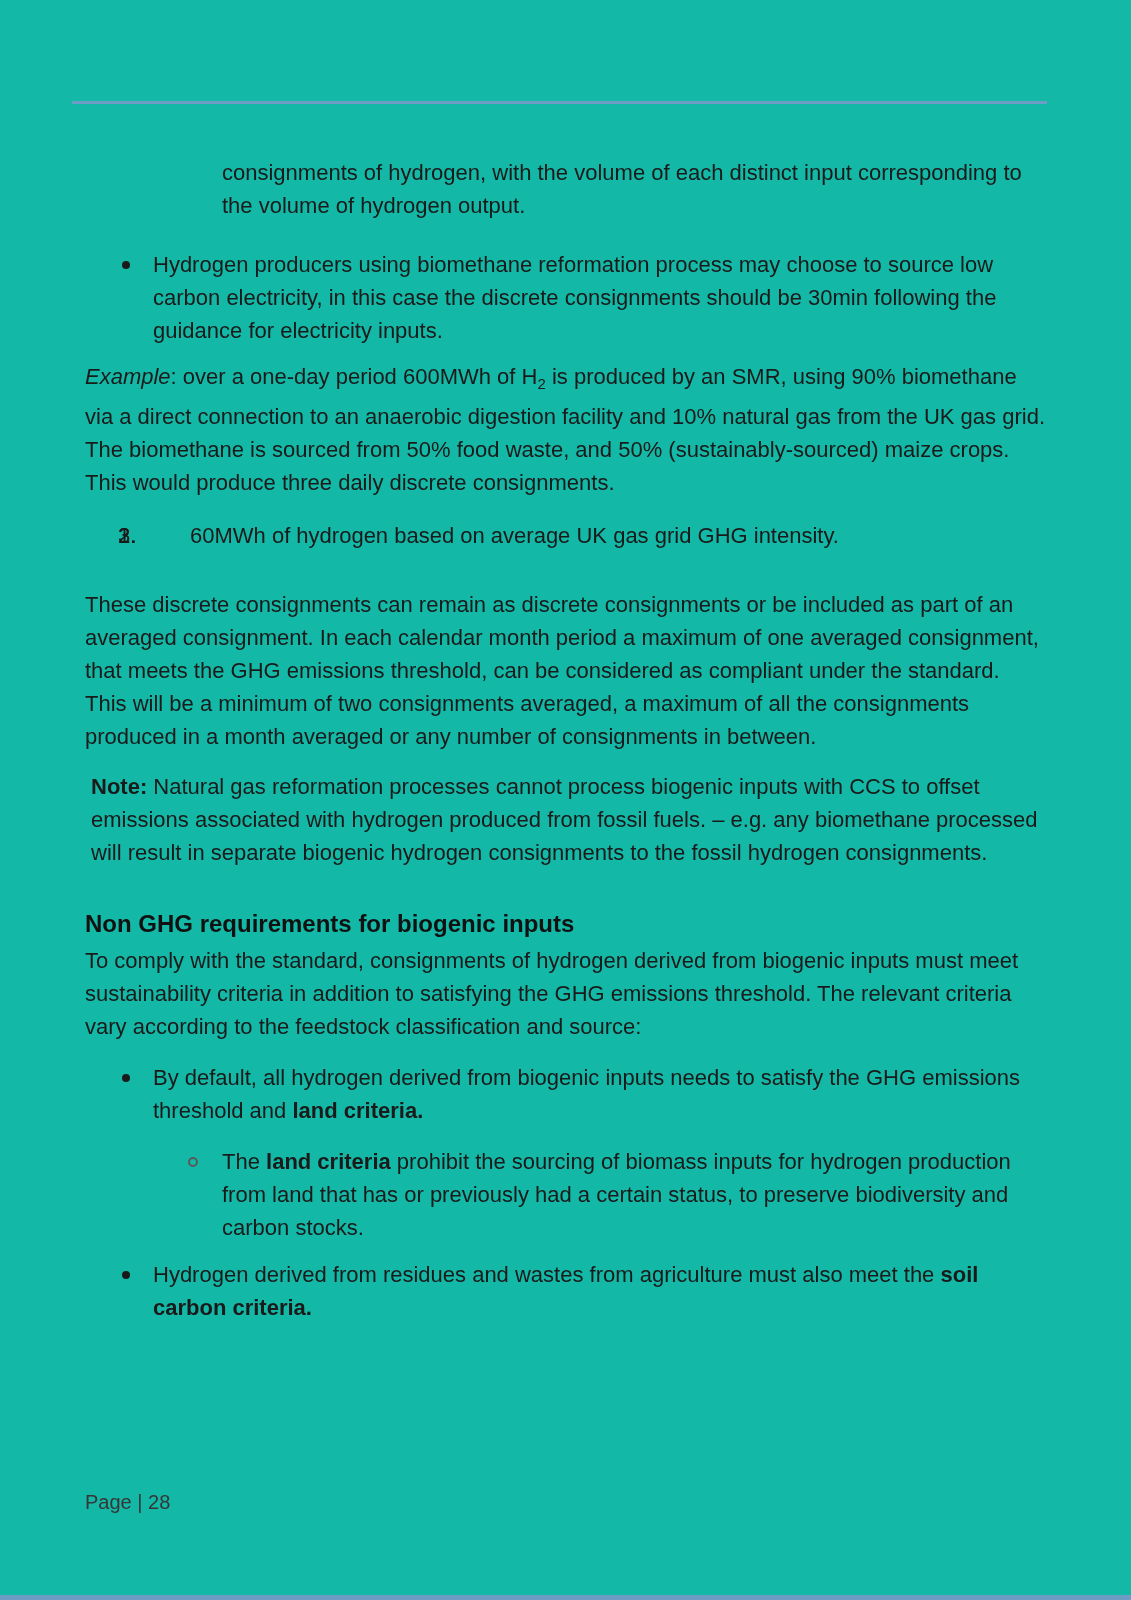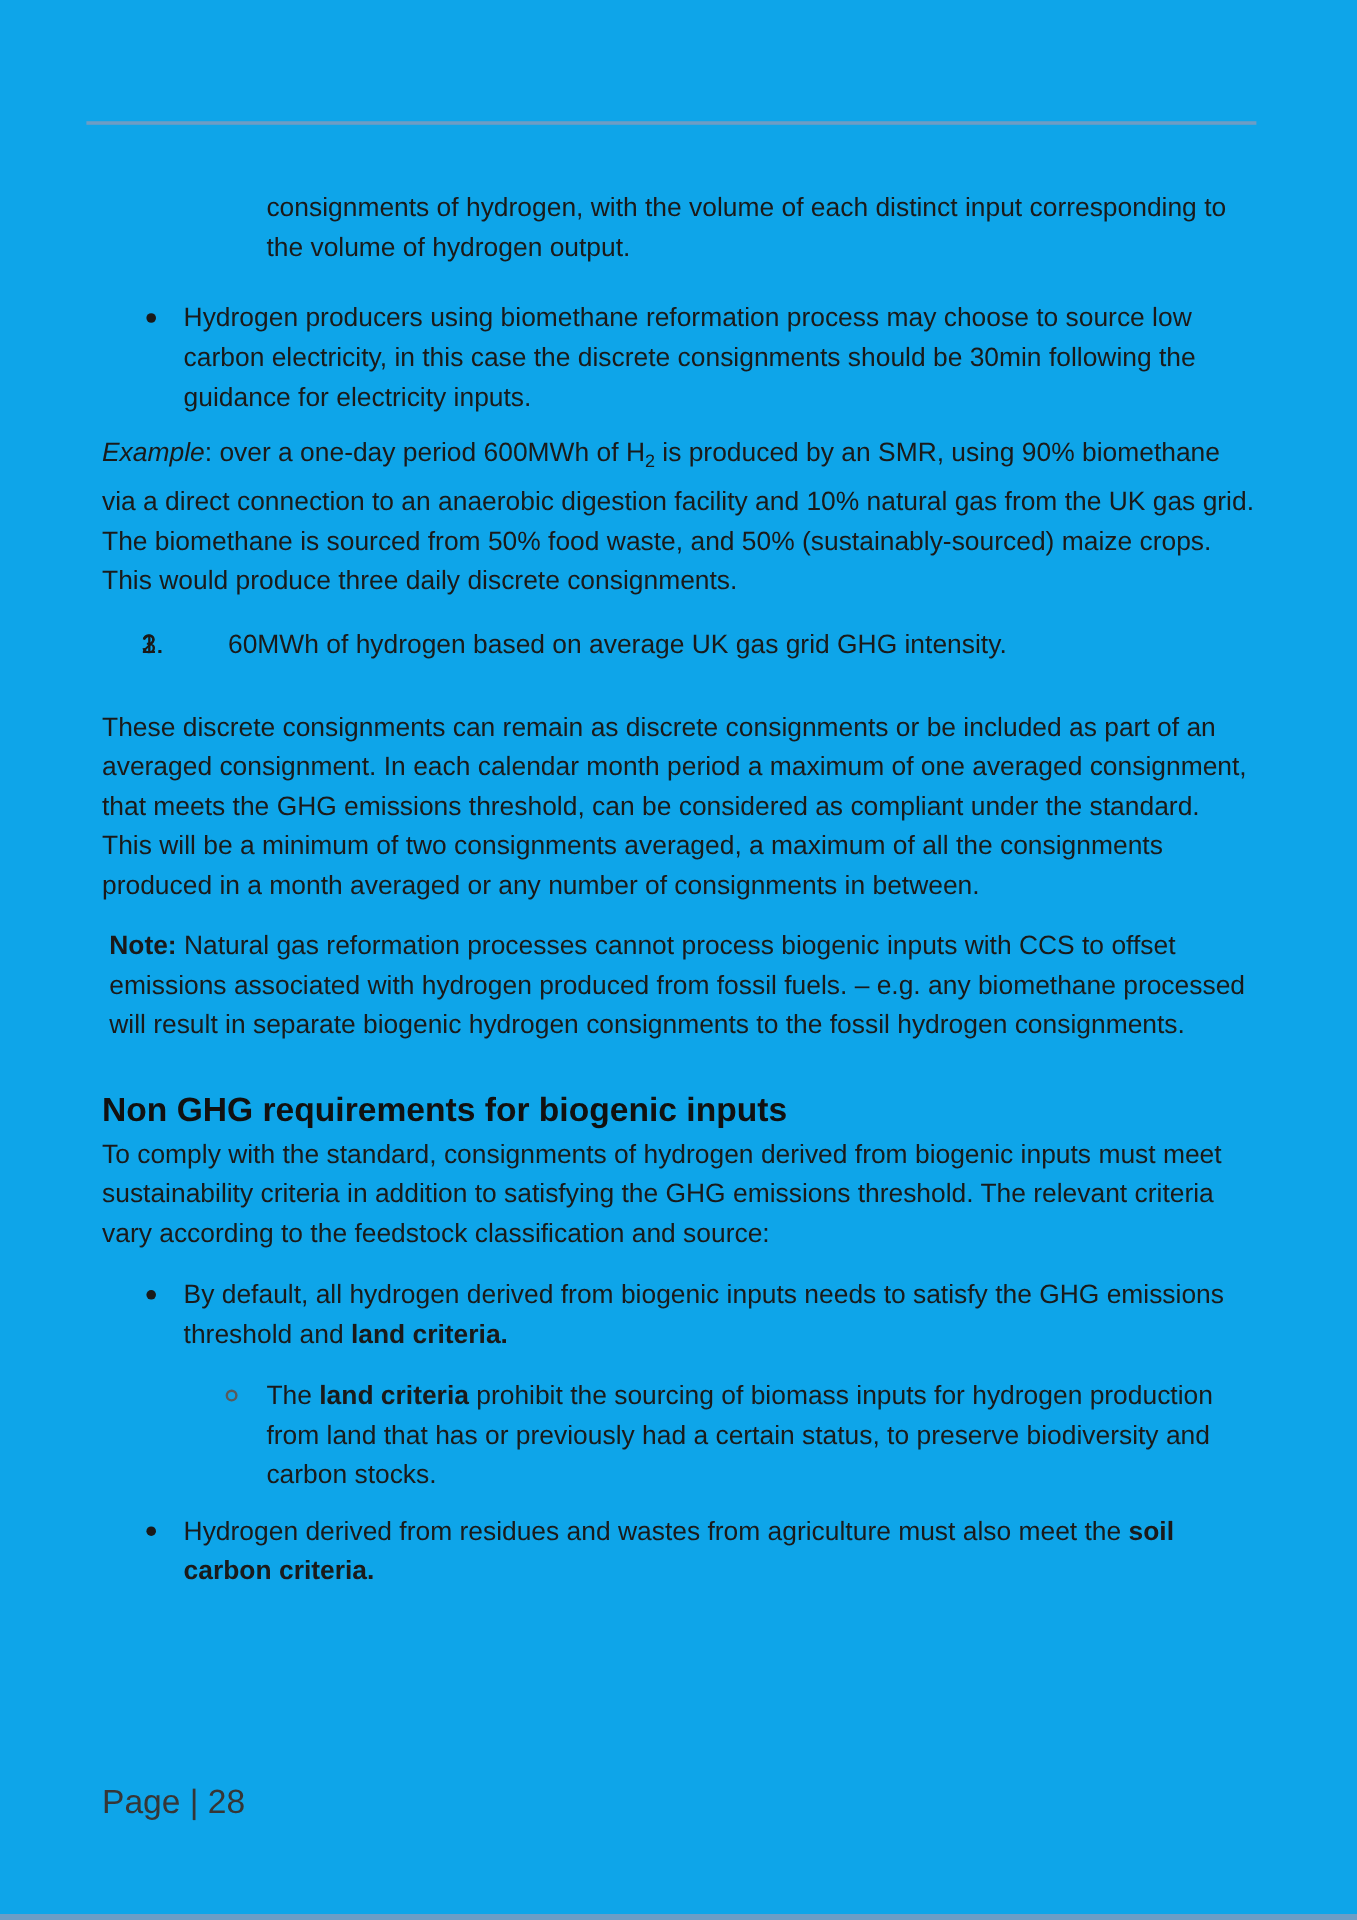--- a/index.html
+++ b/index.html
@@ -4,46 +4,46 @@
 <style>
   * { margin:0; padding:0; box-sizing:content-box; }
   html,body { width:1131px; height:1600px; }
   body {
     background:#ffffff;
     font-family:"Liberation Sans","DejaVu Sans",sans-serif;
     color:#1a1a1a;
     position:relative;
     overflow:hidden;
   }
-  .page { position:relative; width:1131px; height:1600px; background:#0ea5e9; }
+  .page { position:relative; width:1131px; height:1600px; background:#14b8a6; }
   .top-rule { position:absolute; left:72px; top:101px; width:975px; height:3px; background:#6d9dc5; }
   .bottom-bar { position:absolute; left:0; top:1595px; width:1131px; height:5px; background:#6d9dc5; }
   .content { position:absolute; left:85px; top:104px; width:960px; font-size:22px; line-height:33px; }
   .cont-para { margin-top:52px; margin-left:137px; width:806px; }
   .bullet { position:relative; margin-left:68px; }
   .bullet .dot { position:absolute; left:-31px; top:13px; width:8px; height:8px; border-radius:50%; background:#1a1a1a; }
   .b1 { margin-top:26px; width:892px; }
   .example { margin-top:13px; width:960px; }
   .example .lbl { font-style:italic; }
   sub { font-size:15px; }
   .num-item { position:relative; margin-left:105px; width:852px; }
   .num-item .num { position:absolute; left:-72px; top:0; }
   .ni1 { margin-top:16px; }
   .ni2 { margin-top:14px; }
   .ni3 { margin-top:20px; }
   .para-discrete { margin-top:36px; width:960px; }
   .note { margin-top:17px; width:952px; padding-left:6px; }
-  .section-heading { margin-top:37px; font-size:28px; line-height:36px; font-weight:bold; color:#111111; }
+  .section-heading { margin-top:37px; font-size:24px; line-height:36px; font-weight:bold; color:#111111; }
   .para-comply { margin-top:2px; width:960px; }
   .b2 { margin-top:18px; width:870px; }
   .subbullet { position:relative; margin-top:18px; margin-left:137px; width:823px; }
   .subbullet .ring { position:absolute; left:-34px; top:12px; width:10px; height:10px; border:2px solid #5a5a5a; border-radius:50%; box-sizing:border-box; }
   .b3 { margin-top:14px; width:892px; }
   b { font-weight:bold; }
-  .footer { position:absolute; left:85px; top:1489px; font-size:28px; line-height:26px; color:#363636; }
+  .footer { position:absolute; left:85px; top:1489px; font-size:20px; line-height:26px; color:#363636; }
 </style>
 </head>
 <body>
 
 <div class="page">
 
   <div class="top-rule"></div>
 
   <div class="content">
 

